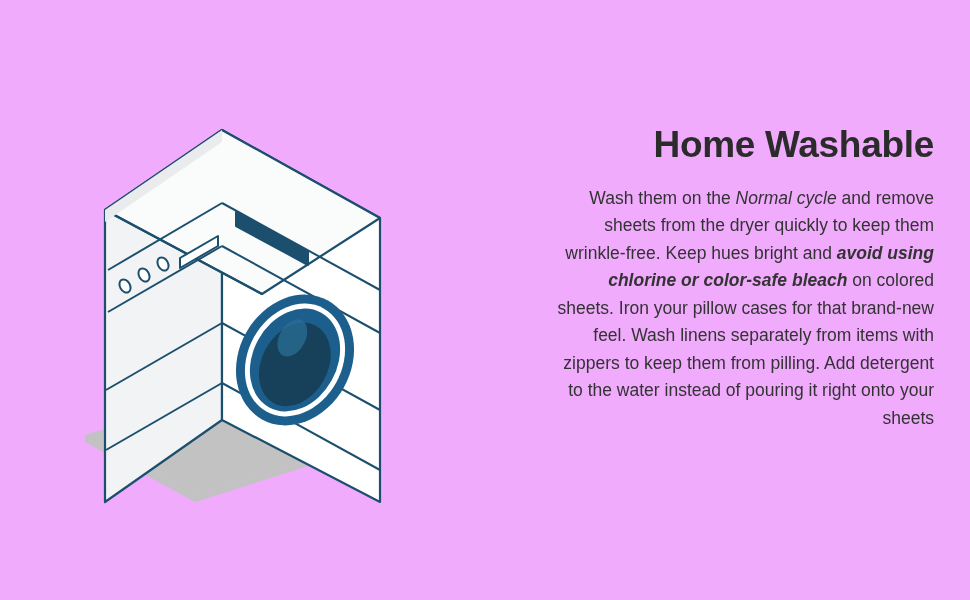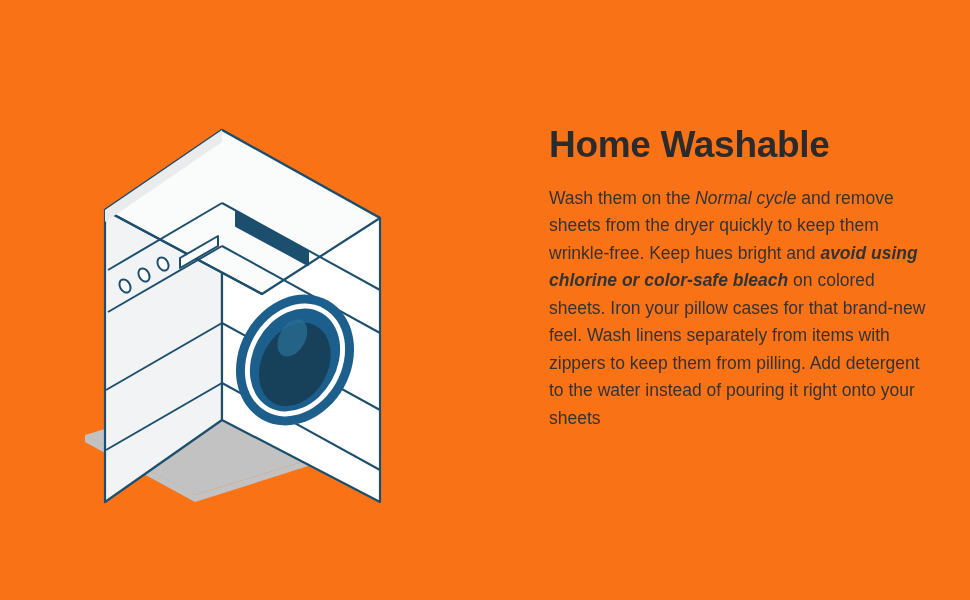--- a/index.html
+++ b/index.html
@@ -10,21 +10,22 @@
     width: 970px;
     height: 600px;
     background: #ffffff;
     font-family: "Liberation Sans", sans-serif;
     overflow: hidden;
   }
   .page {
     position: relative;
     width: 970px;
     height: 600px;
-    background: #f97316;
+    background: #f0abfc;
+    text-align: right;
   }
   .illustration {
     position: absolute;
     left: 40px;
     top: 90px;
     width: 470px;
     height: 460px;
   }
   .illustration svg {
     display: block;

